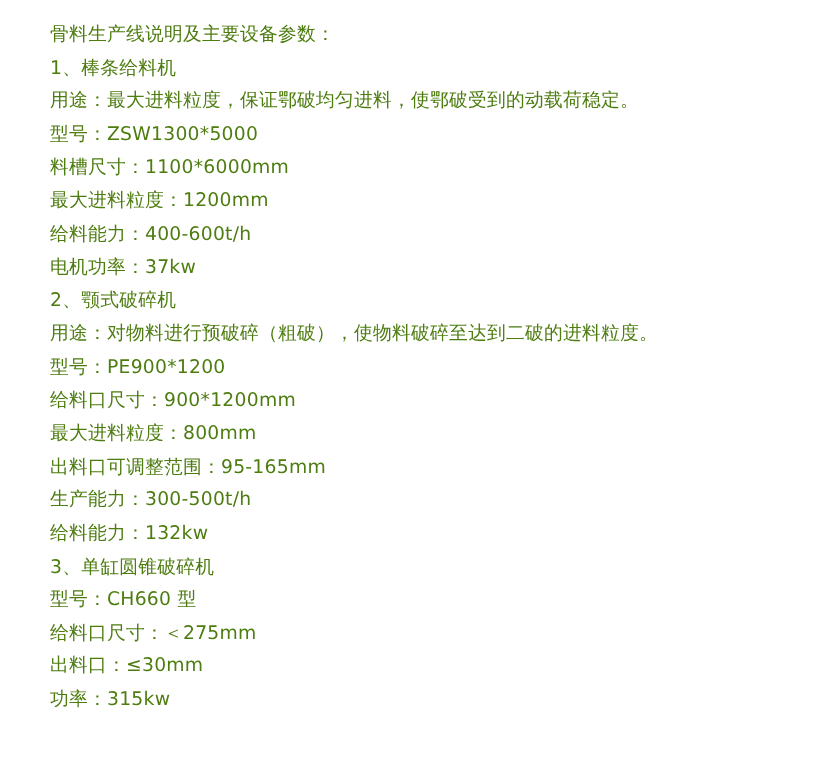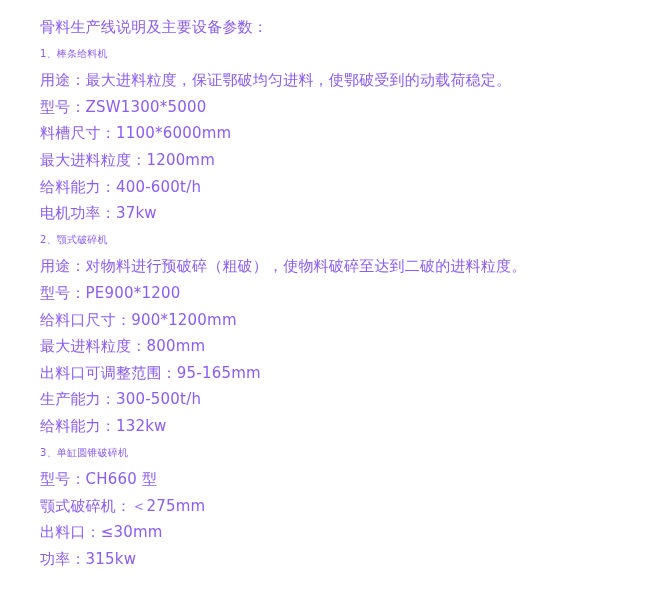--- a/index.html
+++ b/index.html
@@ -14,30 +14,30 @@
     color: #000000;
     overflow: hidden;
   }
   .doc {
     padding: 14px 0 0 40px;
     box-sizing: border-box;
   }
   .line {
     font-size: 15px;
     line-height: 26.6px;
-    color: #8b5cf6;
+    color: #4d7c0f;
     white-space: pre;
     letter-spacing: 0.2px;
   }
   .title {
     font-size: 15px;
     line-height: 26.6px;
   }
   .heading {
-    font-size: 10px;
+    font-size: 15px;
     line-height: 26.6px;
   }
 </style>
 </head>
 <body>
 
 <div class="doc">
   <div class="line title">骨料生产线说明及主要设备参数：</div>
   <div class="line heading">1、棒条给料机</div>
   <div class="line">用途：最大进料粒度，保证鄂破均匀进料，使鄂破受到的动载荷稳定。</div>
@@ -49,16 +49,16 @@
   <div class="line heading">2、颚式破碎机</div>
   <div class="line">用途：对物料进行预破碎（粗破），使物料破碎至达到二破的进料粒度。</div>
   <div class="line">型号：PE900*1200</div>
   <div class="line">给料口尺寸：900*1200mm</div>
   <div class="line">最大进料粒度：800mm</div>
   <div class="line">出料口可调整范围：95-165mm</div>
   <div class="line">生产能力：300-500t/h</div>
   <div class="line">给料能力：132kw</div>
   <div class="line heading">3、单缸圆锥破碎机</div>
   <div class="line">型号：CH660 型</div>
-  <div class="line">颚式破碎机：＜275mm</div>
+  <div class="line">给料口尺寸：＜275mm</div>
   <div class="line">出料口：≤30mm</div>
   <div class="line">功率：315kw</div>
 </div>
 
 </body></html>

